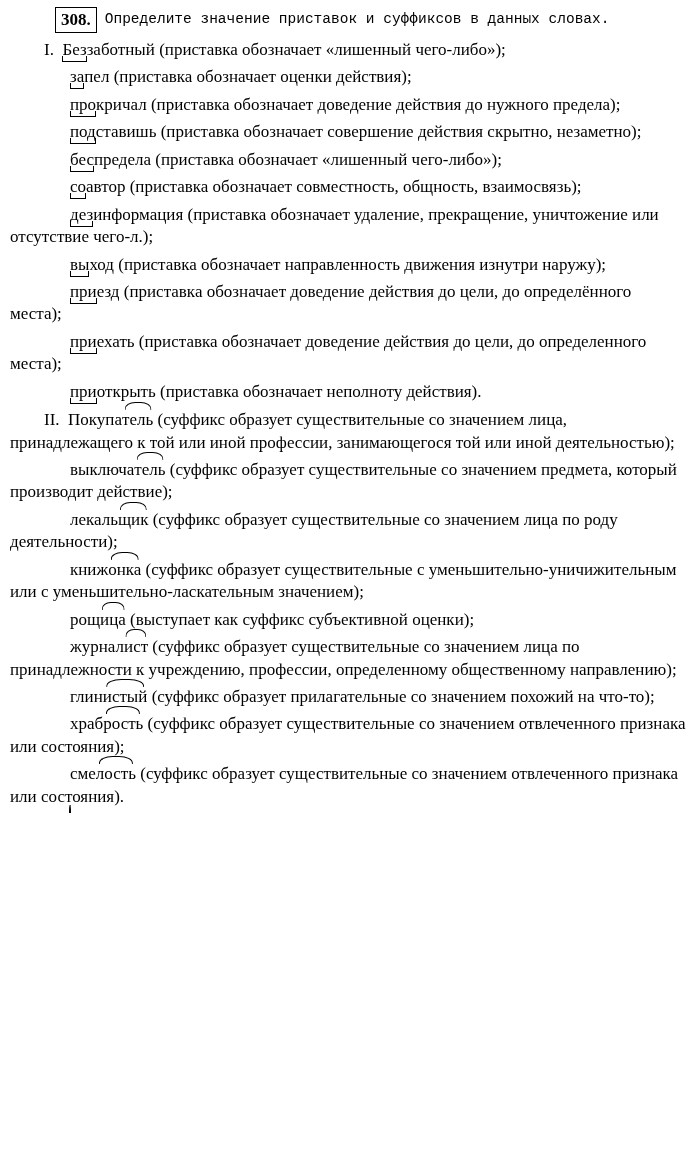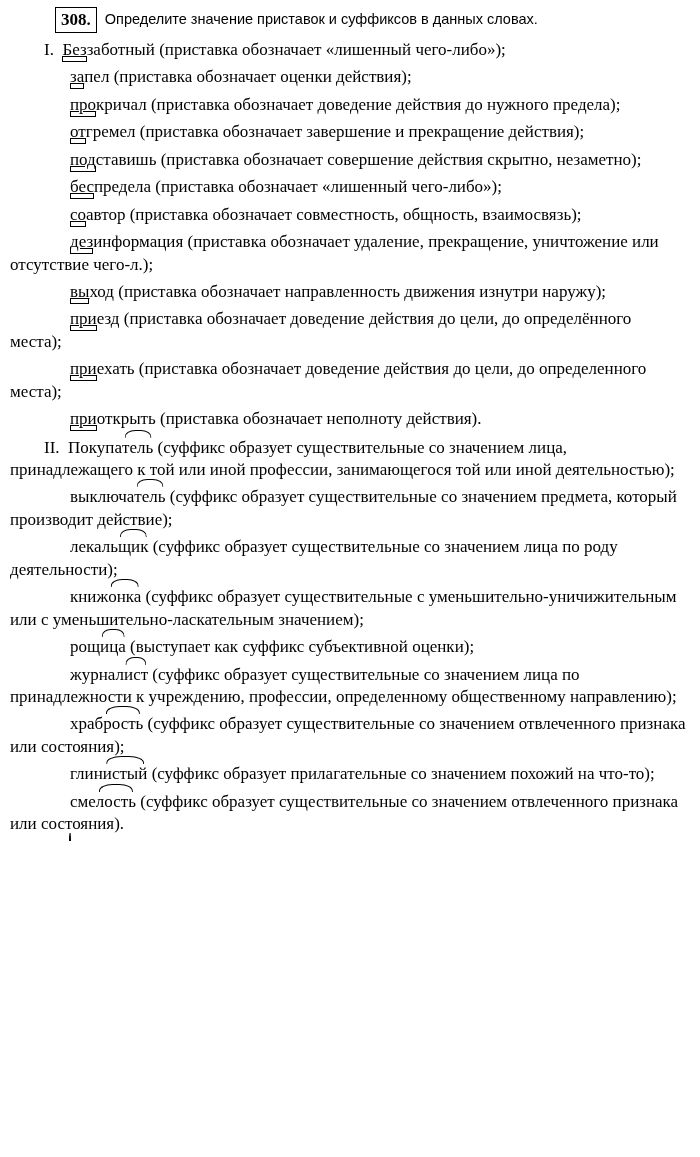--- a/index.html
+++ b/index.html
@@ -33,39 +33,38 @@
     line-height: 1;
     padding: 3px 5px 4px 5px;
     font-family: "Liberation Serif", serif;
     margin-left: 45px;
     margin-top: 1px;
   }
   .ex-instruction {
     font-size: 14.5px;
     line-height: 1.25;
     padding-top: 4px;
-    font-family: Liberation Sans, sans-serif;
+    font-family: Liberation Mono, monospace;
   }
   .part {
     font-size: 17px;
     line-height: 1.32;
     margin-top: 6px;
     text-indent: 34px;
   }
   .item {
     font-size: 17px;
     line-height: 1.32;
     margin-top: 5px;
     text-indent: 60px;
   }
   
   .pfx {
     position: relative;
     white-space: nowrap;
-    text-decoration: underline;
   }
   .pfx::after {
     content: "";
     position: absolute;
     left: 0;
     right: 0;
     bottom: -3px;
     height: 5px;
     border-bottom: 1.2px solid #000;
     border-left: 1.2px solid #000;
@@ -101,38 +100,37 @@
     <span class="ex-instruction">Определите значение приставок и суффиксов в данных словах.</span>
   </div>
 
   <div class="part">
     <span>I.</span>
     <span>&nbsp;</span><span class="pfx">Без</span><span>заботный (приставка обозначает «лишенный чего-либо»);</span>
   </div>
 
   <div class="item"><span class="pfx">за</span><span>пел (приставка обозначает оценки действия);</span></div>
   <div class="item"><span class="pfx">про</span><span>кричал (приставка обозначает доведение действия до нужного предела);</span></div>
-  <div class="item"><span class="pfx">от</span><span>гремел (приставка обозначает завершение и прекращение действия);</span></div>
   <div class="item"><span class="pfx">под</span><span>ставишь (приставка обозначает совершение действия скрытно, незаметно);</span></div>
   <div class="item"><span class="pfx">бес</span><span>предела (приставка обозначает «лишенный чего-либо»);</span></div>
   <div class="item"><span class="pfx">со</span><span>автор (приставка обозначает совместность, общность, взаимосвязь);</span></div>
   <div class="item"><span class="pfx">дез</span><span>информация (приставка обозначает удаление, прекращение, уничтожение или отсутствие чего-л.);</span></div>
   <div class="item"><span class="pfx">вы</span><span>ход (приставка обозначает направленность движения изнутри наружу);</span></div>
   <div class="item"><span class="pfx">при</span><span>езд (приставка обозначает доведение действия до цели, до определённого места);</span></div>
   <div class="item"><span class="pfx">при</span><span>ехать (приставка обозначает доведение действия до цели, до определенного места);</span></div>
   <div class="item"><span class="pfx">при</span><span>открыть (приставка обозначает неполноту действия).</span></div>
 
   <div class="part">
     <span>II.</span>
     <span>&nbsp;</span><span>Покупа</span><span class="sfx">тель</span><span> (суффикс образует существительные со значением лица, принадлежащего к той или иной профессии, занимающегося той или иной деятельностью);</span>
   </div>
 
   <div class="item"><span>выключа</span><span class="sfx">тель</span><span> (суффикс образует существительные со значением предмета, который производит действие);</span></div>
   <div class="item"><span>лекаль</span><span class="sfx">щик</span><span> (суффикс образует существительные со значением лица по роду деятельности);</span></div>
   <div class="item"><span>книж</span><span class="sfx">онка</span><span> (суффикс образует существительные с  уменьшительно-уничижительным или с уменьшительно-ласкательным значением);</span></div>
   <div class="item"><span>рощ</span><span class="sfx">ица</span><span> (выступает как суффикс субъективной оценки);</span></div>
   <div class="item"><span>журнал</span><span class="sfx">ист</span><span> (суффикс образует существительные со значением лица по принадлежности к учреждению, профессии, определенному общественному направлению);</span></div>
+  <div class="item"><span>глин</span><span class="sfx">истый</span><span> (суффикс образует прилагательные со значением похожий на что-то);</span></div>
   <div class="item"><span>храб</span><span class="sfx">рость</span><span> (суффикс образует существительные со значением отвлеченного признака или состояния);</span></div>
-  <div class="item"><span>глин</span><span class="sfx">истый</span><span> (суффикс образует прилагательные со значением похожий на что-то);</span></div>
   <div class="item"><span>сме</span><span class="sfx">лость</span><span> (суффикс образует существительные со значением отвлеченного признака или состояния).</span></div>
   <div class="item"><span></span><span class="sfx"></span><span></span></div>
 
 </div>
 
 </body></html>

